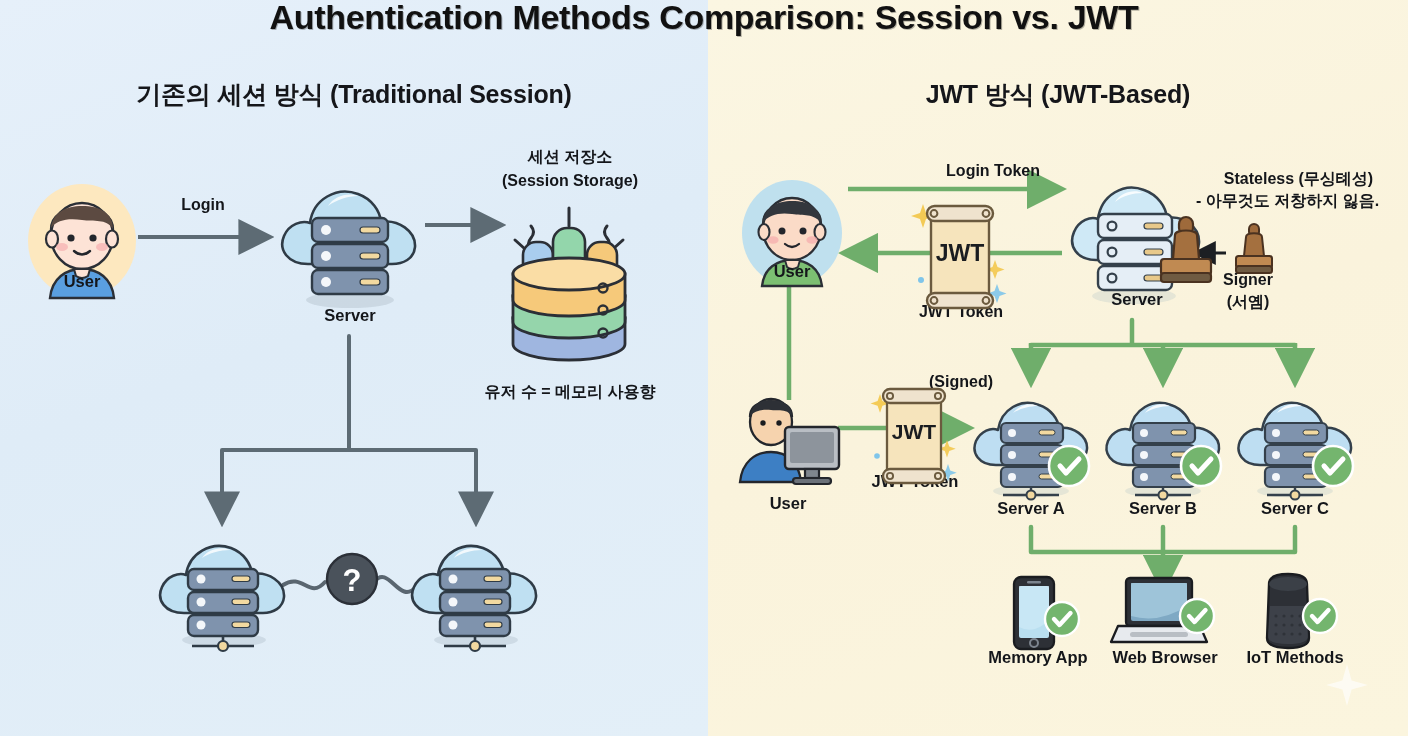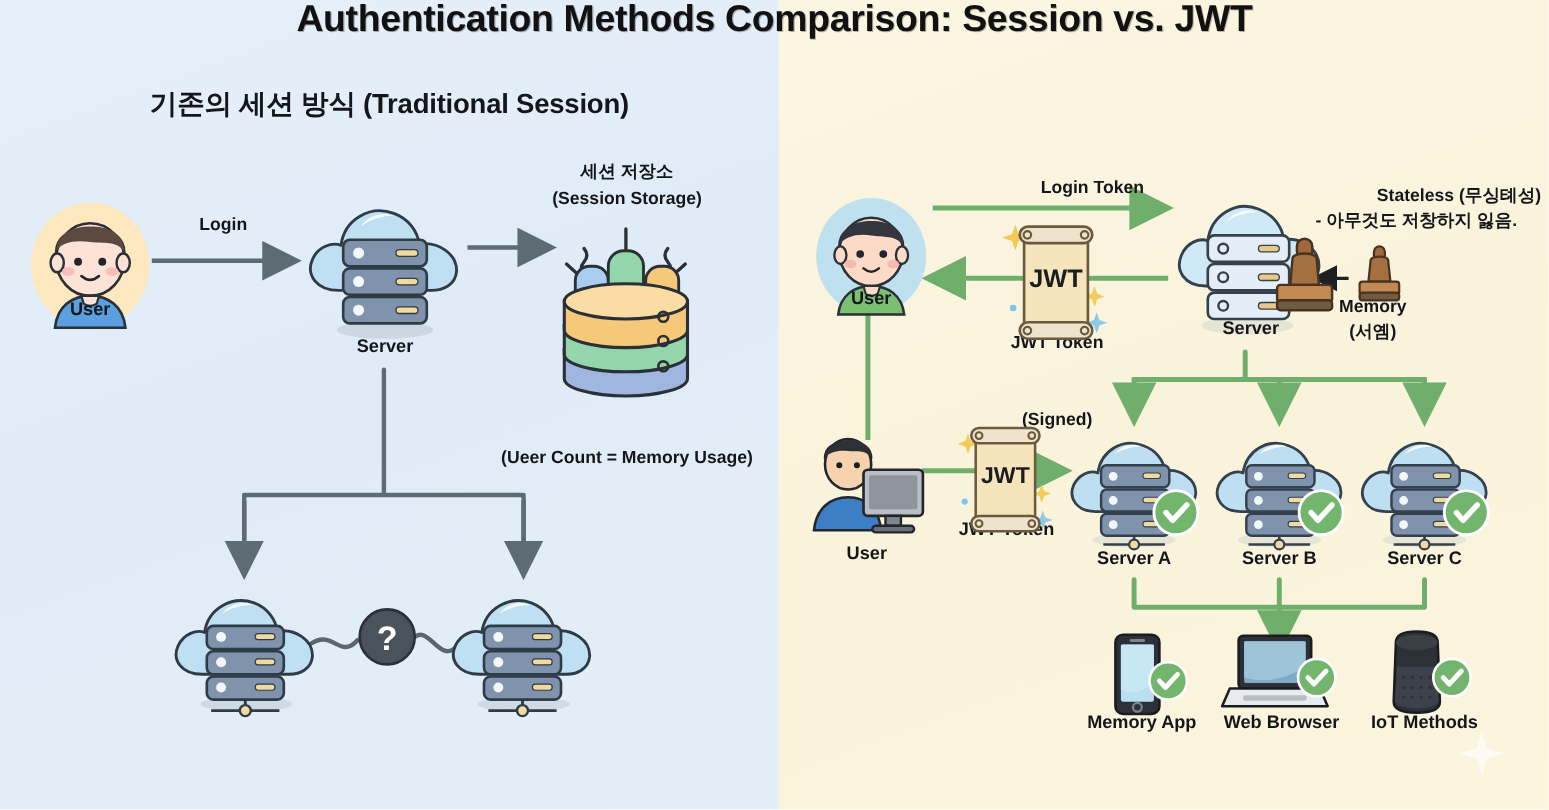--- a/index.html
+++ b/index.html
@@ -46,20 +46,21 @@
 
   <div class="panel" id="left-panel"></div>
   <div class="panel" id="right-panel">
     <svg class="sparkle-bg" viewBox="0 0 40 40">
       <path d="M20 2 L24 16 L38 20 L24 24 L20 38 L16 24 L2 20 L16 16 Z" fill="#ffffff" opacity=".85"></path>
     </svg>
   </div>
 
   <div id="main-title">Authentication Methods Comparison: Session vs. JWT</div>
   <div class="panel-title" id="left-title">기존의 세션 방식 (Traditional Session)</div>
+  <div class="panel-title" id="right-title">JWT 방식 (JWT-Based)</div>
 
   <svg class="layer" viewBox="0 0 1408 736">
     <defs>
       <marker id="ah-gray" markerWidth="9" markerHeight="9" refX="7.4" refY="4.5" orient="auto">
         <path d="M0,0 L9,4.5 L0,9 z" fill="#5d6b74"></path>
       </marker>
       <marker id="ah-green" markerWidth="9" markerHeight="9" refX="7.4" refY="4.5" orient="auto">
         <path d="M0,0 L9,4.5 L0,9 z" fill="#6fae6b"></path>
       </marker>
       <marker id="ah-dark" markerWidth="8" markerHeight="8" refX="6.6" refY="4" orient="auto">
@@ -166,21 +167,21 @@
       </g>
       <g fill="none" stroke="#2b2f36" stroke-width="2.4">
         <circle cx="108" cy="92" r="4.5"></circle>
           <circle cx="108" cy="114" r="4.5"></circle>
           <circle cx="108" cy="137" r="4.5"></circle>
       </g>
     </svg>
   </div>
   <div class="lbl lbl-md" style="left:440px; top:148px; width:260px;">세션 저장소</div>
   <div class="lbl lbl-md" style="left:440px; top:172px; width:260px;">(Session Storage)</div>
-  <div class="lbl lbl-md" style="left:420px; top:408px; width:300px;">(Ueer Count = Memory Usage)</div>
+  <div class="lbl lbl-md" style="left:430px; top:383px; width:280px;">유저 수 = 메모리 사용향</div>
 
   <div class="node" style="left:150px; top:527px;">
     <svg width="148" height="120" viewBox="0 0 148 120">
       <ellipse cx="74" cy="113" rx="42" ry="7" fill="#b9c8d4" opacity=".5"></ellipse>
       <path d="M34 86 C15 86, 6 73, 12 60 C17 49, 29 45, 36 48 C39 26, 61 14, 81 21 C94 26, 101 37, 102 47 C118 44, 135 55, 134 70 C133 81, 123 86, 113 86 Z" fill="#bfe0f2" stroke="#2f3b46" stroke-width="2.6" stroke-linejoin="round"></path>
       <path d="M52 31 C58 22, 71 19, 80 23 C70 23, 59 26, 52 31 Z" fill="#ffffff" opacity=".8"></path>
       <g stroke="#2f3b46" stroke-width="2.4">
         <rect x="38" y="42" width="70" height="21" rx="6" fill="#7f93ad"></rect>
         <rect x="38" y="65" width="70" height="21" rx="6" fill="#7f93ad"></rect>
         <rect x="38" y="88" width="70" height="21" rx="6" fill="#7f93ad"></rect>
@@ -315,24 +316,24 @@
   </div>
 
   <div class="node" style="left:1232px; top:222px; z-index:6;">
     <svg width="44" height="56" viewBox="0 0 44 56">
       <rect x="17" y="2" width="10" height="13" rx="5" fill="#9e6a3b" stroke="#4a3220" stroke-width="2"></rect>
       <path d="M14 15 C14 10, 30 10, 30 15 L32 34 L12 34 Z" fill="#a4703f" stroke="#4a3220" stroke-width="2"></path>
       <rect x="4" y="34" width="36" height="12" rx="2.6" fill="#c08a52" stroke="#4a3220" stroke-width="2"></rect>
       <rect x="4" y="44" width="36" height="7" rx="2.6" fill="#6f5b42" stroke="#4a3220" stroke-width="2"></rect>
     </svg>
   </div>
-  <div class="lbl lbl-md" style="left:1190px; top:271px; width:116px;">Memory</div>
+  <div class="lbl lbl-md" style="left:1190px; top:271px; width:116px;">Signer</div>
   <div class="lbl lbl-md" style="left:1190px; top:293px; width:116px;">(서옘)</div>
 
-  <div class="lbl lbl-md" style="left:1196px; top:170px; width:205px; text-align:right;">Stateless (무싱톄성)</div>
+  <div class="lbl lbl-md" style="left:1196px; top:170px; width:205px; text-align:center;">Stateless (무싱톄성)</div>
   <div class="lbl lbl-md" style="left:1196px; top:192px; width:205px; text-align:left;">- 아무것도 저창하지 잃음.</div>
 
   <div class="node" style="left:735px; top:390px;">
     <svg width="106" height="100" viewBox="0 0 106 100">
       <ellipse cx="36" cy="32" rx="21" ry="23" fill="#f6d3ae" stroke="#23262c" stroke-width="2.3"></ellipse>
       <path d="M15 27 C15 9, 57 9, 57 27 C57 17, 50 12, 36 12 C22 12, 15 17, 15 27 Z" fill="#2d3036" stroke="#23262c" stroke-width="2.3"></path>
       <path d="M15 26 C17 14, 26 10, 36 10 C48 10, 57 15, 57 26 C51 18, 43 21, 36 20 C27 19, 19 21, 15 26 Z" fill="#2d3036"></path>
       <circle cx="28" cy="33" r="2.7" fill="#1a1c20"></circle>
       <circle cx="44" cy="33" r="2.7" fill="#1a1c20"></circle>
       <path d="M5 92 C7 72, 20 62, 36 62 C52 62, 64 72, 66 92 Z" fill="#3d7fc4" stroke="#23262c" stroke-width="2.3"></path>

